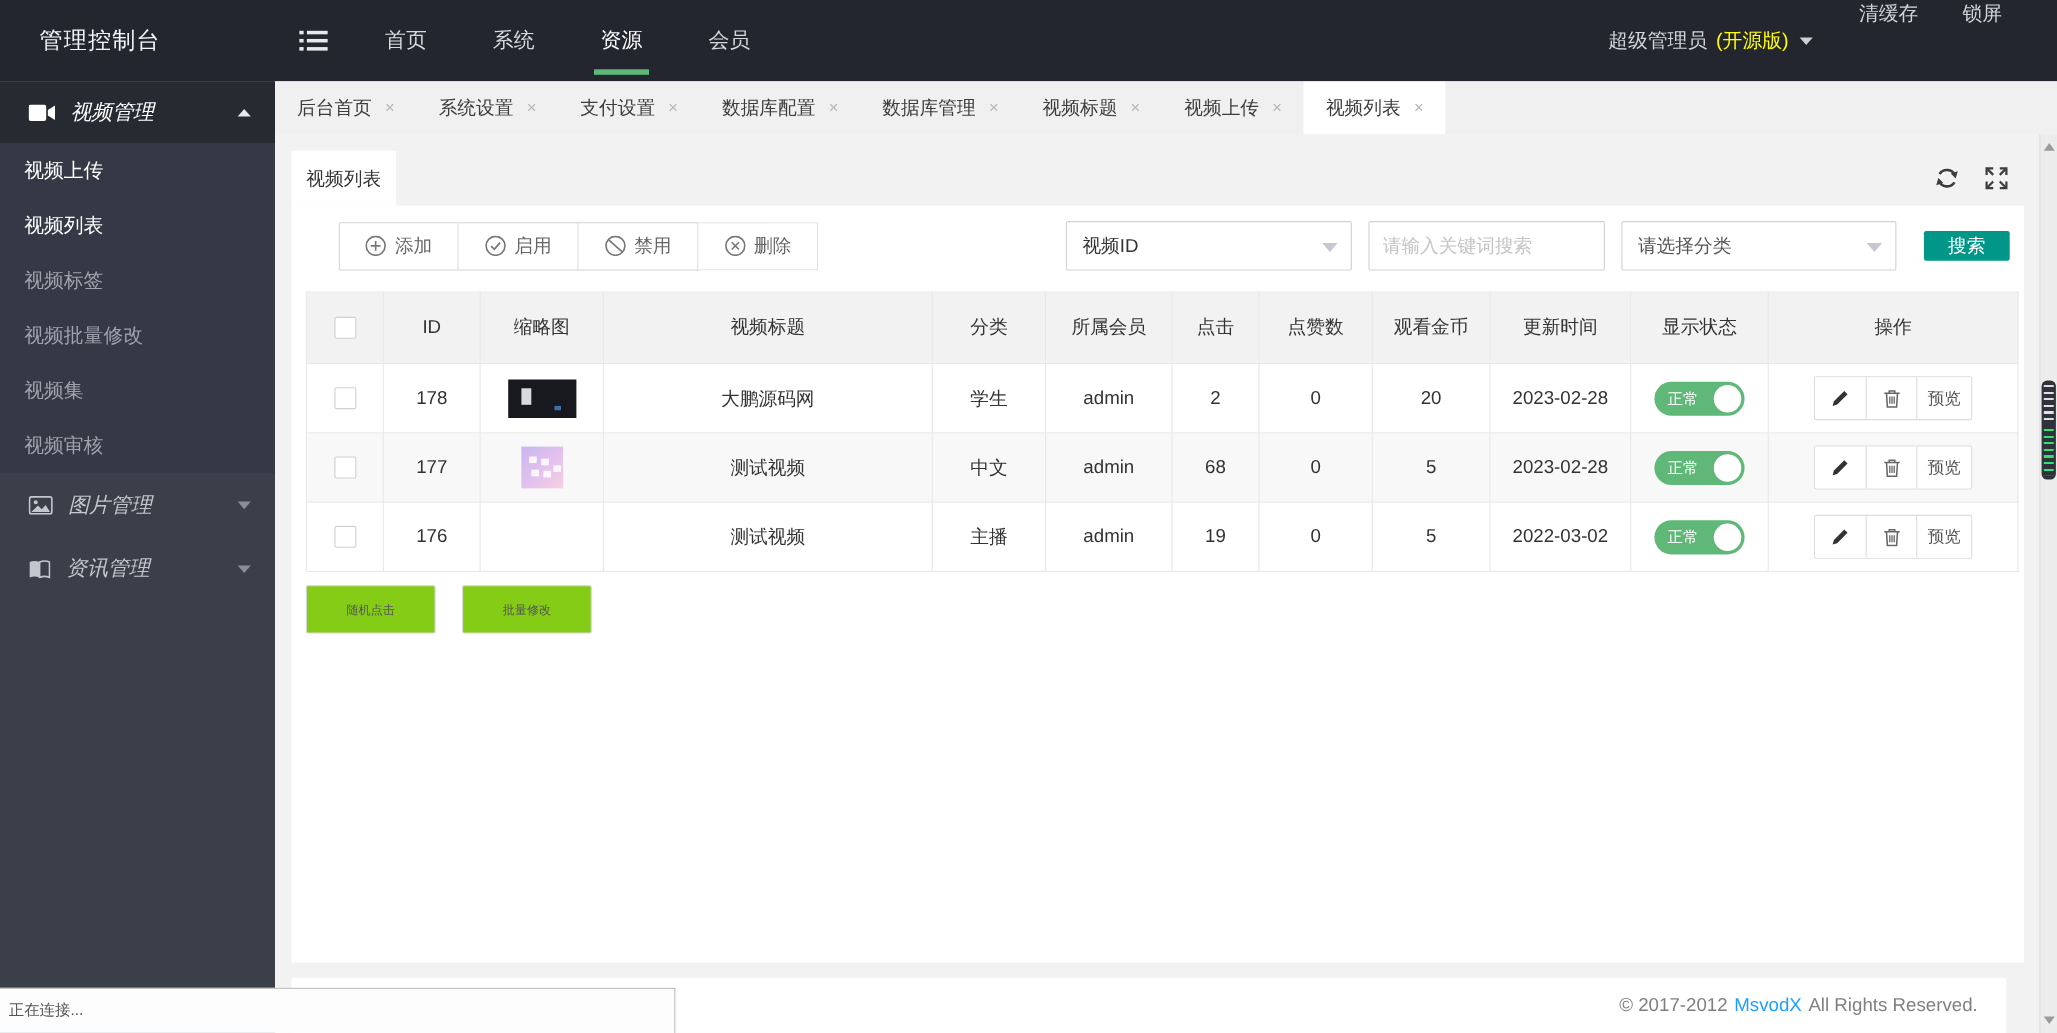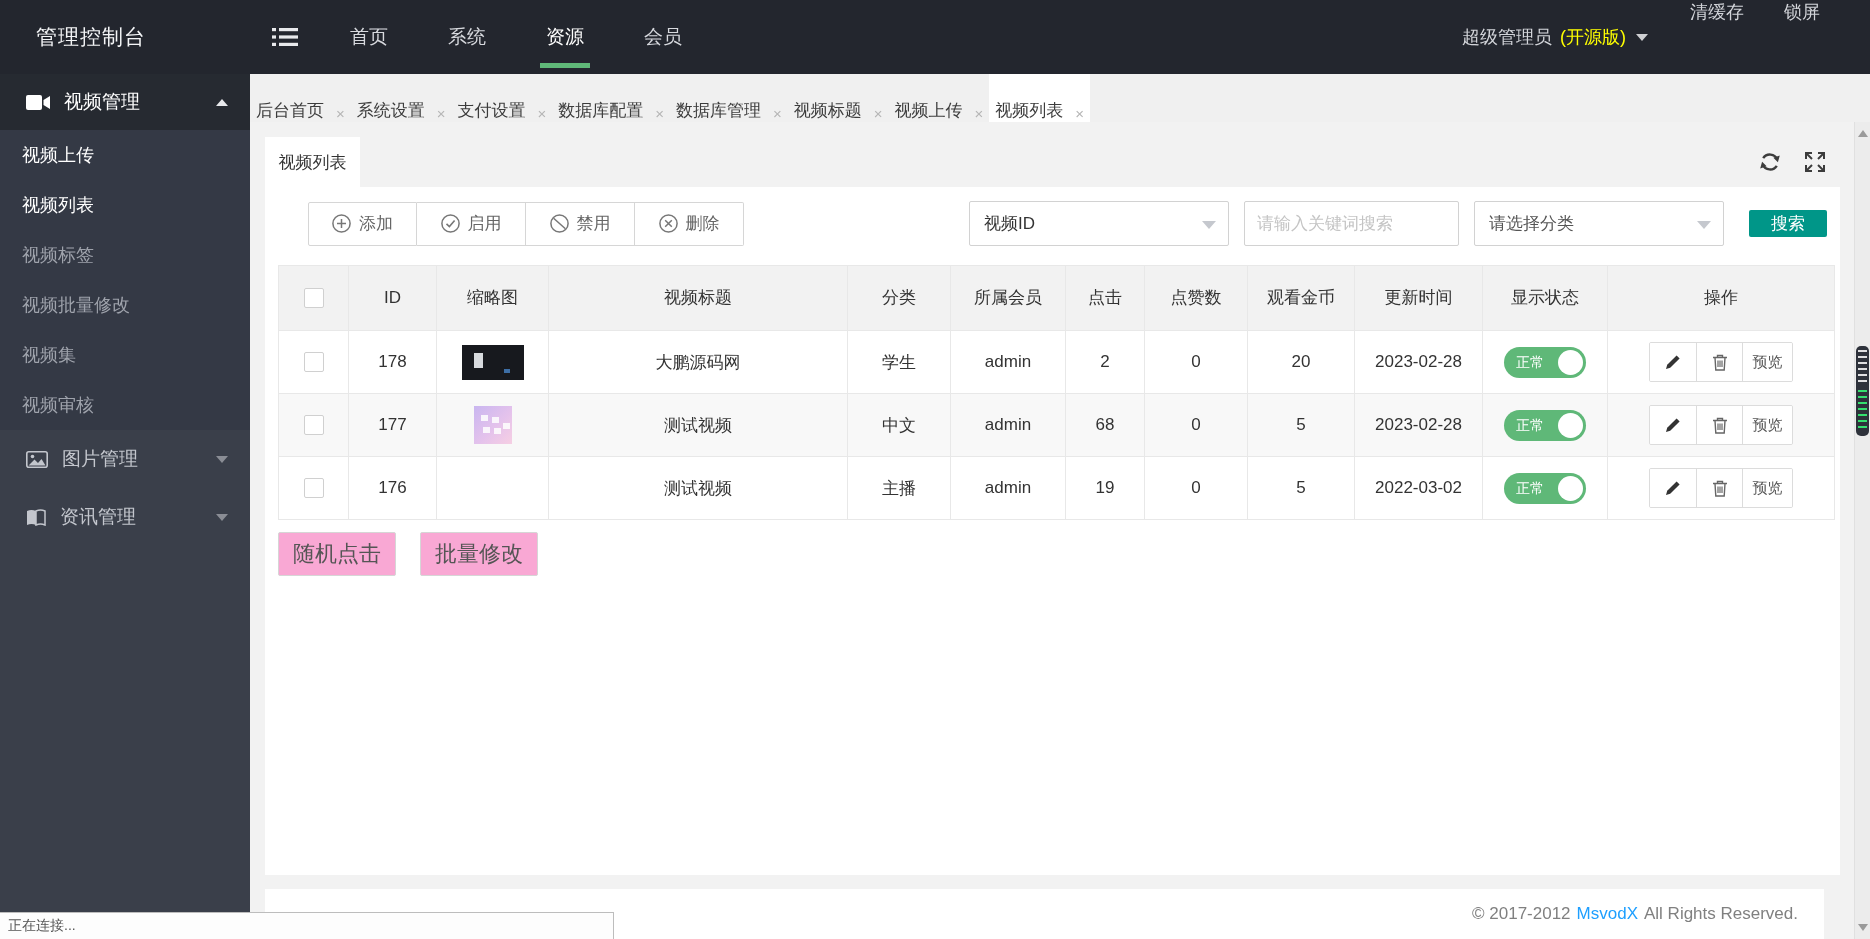--- a/index.html
+++ b/index.html
@@ -18,35 +18,35 @@
   .user-entry { display:flex; align-items:center; gap:8px; font-size:18px; color:#d3d5da; padding:0 22px; cursor:pointer; }
   .user-badge { color:#ffff00; }
   .caret-down-light { width:0; height:0; border-left:6px solid transparent; border-right:6px solid transparent; border-top:7px solid #cfd0d3; margin-left:2px; }
   .topbar-action { font-size:18px; color:#d3d5da; padding:0 20px; cursor:pointer; }
 
   
   .main { display:flex; height:865px; }
 
   
   .sidebar { width:250px; background:#3a3f4a; flex:none; display:flex; flex-direction:column; }
-  .side-group { height:56px; display:flex; align-items:center; padding:0 22px 0 26px; color:#c3c6cd; font-size:19px; cursor:pointer; }
+  .side-group { height:56px; display:flex; align-items:center; padding:0 22px 0 26px; color:#c3c6cd; font-size:19px; cursor:pointer;font-style:italic; }
   .side-group.open { background:#262a31; color:#ffffff; }
   .side-group .glabel { margin-left:14px; flex:1; }
   .side-sub { background:#343945; }
   .side-sub-item { height:50px; display:flex; align-items:center; padding-left:22px; font-size:18px; color:#9fa3ac; cursor:pointer; }
   .side-sub-item.lit { color:#ffffff; }
   .side-group.closed { height:58px; }
   .chev-up { width:0; height:0; border-left:6px solid transparent; border-right:6px solid transparent; border-bottom:7px solid #e8e9ec; }
   .chev-dn { width:0; height:0; border-left:6px solid transparent; border-right:6px solid transparent; border-top:7px solid #8a8d95; }
 
   
   .content { position:relative; flex:1; display:flex; flex-direction:column; background:#f2f2f2; overflow:hidden; }
 
   .tabbar { height:48px; background:#f0f0f0; display:flex; align-items:stretch; flex:none; }
-  .tab { display:flex; align-items:flex-end; padding:0 6px; font-size:17px; color:#3c3c3c; cursor:pointer; white-space:nowrap; }
+  .tab { display:flex; align-items:center; padding:0 20px; font-size:17px; color:#3c3c3c; cursor:pointer; white-space:nowrap; }
   .tab .x { margin-left:12px; color:#b5b5b5; font-size:15px; }
   .tab.active { background:#ffffff; }
 
   .page-wrap { flex:1; display:flex; flex-direction:column; padding:15px 30px 0 15px; min-height:0; }
   .panel-tabs { height:50px; flex:none; display:flex; align-items:stretch; background:#f2f2f2; }
   .panel-tab { width:95px; background:#ffffff; display:flex; align-items:center; justify-content:center; font-size:17px; color:#333; cursor:pointer; }
   .panel-tools { margin-left:auto; display:flex; align-items:center; gap:22px; padding-right:14px; }
   .ptool { cursor:pointer; display:flex; align-items:center; }
 
   .panel-body { flex:1; background:#ffffff; padding:14px 13px; min-height:0; }
@@ -83,39 +83,39 @@
   .toggle { width:82px; height:31px; background:#5FB878; border-radius:16px; margin:0 auto; position:relative; cursor:pointer; }
   .toggle .t-label { position:absolute; left:12px; top:7px; font-size:14px; color:#fff; }
   .toggle .knob { position:absolute; right:3px; top:3px; width:25px; height:25px; background:#fff; border-radius:50%; }
 
   .ops { display:inline-flex; border:1px solid #dcdcdc; border-radius:2px; overflow:hidden; }
   .op { width:46px; height:38px; background:#fff; display:flex; align-items:center; justify-content:center; border-left:1px solid #dcdcdc; cursor:pointer; font-size:15px; color:#555; }
   .op:first-child { border-left:none; }
   .op.preview { width:50px; }
 
   .bottom-btns { margin-top:12px; display:flex; gap:24px; }
-  .b-btn { width:118px; height:44px; background:#f9a8d4; border:1px solid #d6d6d6; border-radius:2px; font-size:22px; color:#555; cursor:pointer; font-family:"Liberation Sans",sans-serif; }
+  .b-btn { width:118px; height:44px; background:#84cc16; border:1px solid #d6d6d6; border-radius:2px; font-size:11px; color:#555; cursor:pointer; font-family:"Liberation Sans",sans-serif; }
 
   
   .footer { flex:none; height:50px; background:#ffffff; margin-top:14px; margin-right:16px; display:flex; align-items:center; justify-content:flex-end; padding-right:26px; font-size:17px; color:#808080; }
   .footer a { color:#1E9FFF; text-decoration:none; margin:0 6px; cursor:pointer; }
 
   
   .scrollbar { position:absolute; right:0; top:48px; bottom:0; width:16px; background:#ececec; border-left:1px solid #e0e0e0; }
   .sb-arrow { position:absolute; left:3px; width:0; height:0; border-left:5px solid transparent; border-right:5px solid transparent; cursor:pointer; }
   .sb-up { top:8px; border-bottom:7px solid #9a9a9a; }
   .sb-dn { bottom:8px; border-top:7px solid #9a9a9a; }
   .sb-thumb { position:absolute; left:1px; top:224px; width:13px; height:90px; background:#2e323b; border-radius:5px; overflow:hidden; cursor:grab; }
   .sb-thumb::before { content:""; position:absolute; left:2px; right:2px; top:4px; height:36px;
       background:repeating-linear-gradient(180deg, rgba(255,255,255,.85) 0 2px, transparent 2px 6px); }
   .sb-thumb::after { content:""; position:absolute; left:2px; right:2px; top:44px; height:42px;
       background:repeating-linear-gradient(180deg, #35e06f 0 2px, transparent 2px 6px); }
 
   
-  .status-bar { position:absolute; left:0; bottom:0; width:614px; height:27px; background:#fdfdfd; border:1px solid #bdbdbd; border-left:none; border-bottom:none; display:flex; align-items:center; padding-left:8px; font-size:14px; color:#555; }
+  .status-bar { position:absolute; left:0; bottom:0; width:614px; height:41px; background:#fdfdfd; border:1px solid #bdbdbd; border-left:none; border-bottom:none; display:flex; align-items:center; padding-left:8px; font-size:14px; color:#555; }
 
   svg { display:block; }
 </style>
 </head>
 <body>
 
 <div class="page">
 
   <div class="topbar">
     <div class="brand">管理控制台</div>

